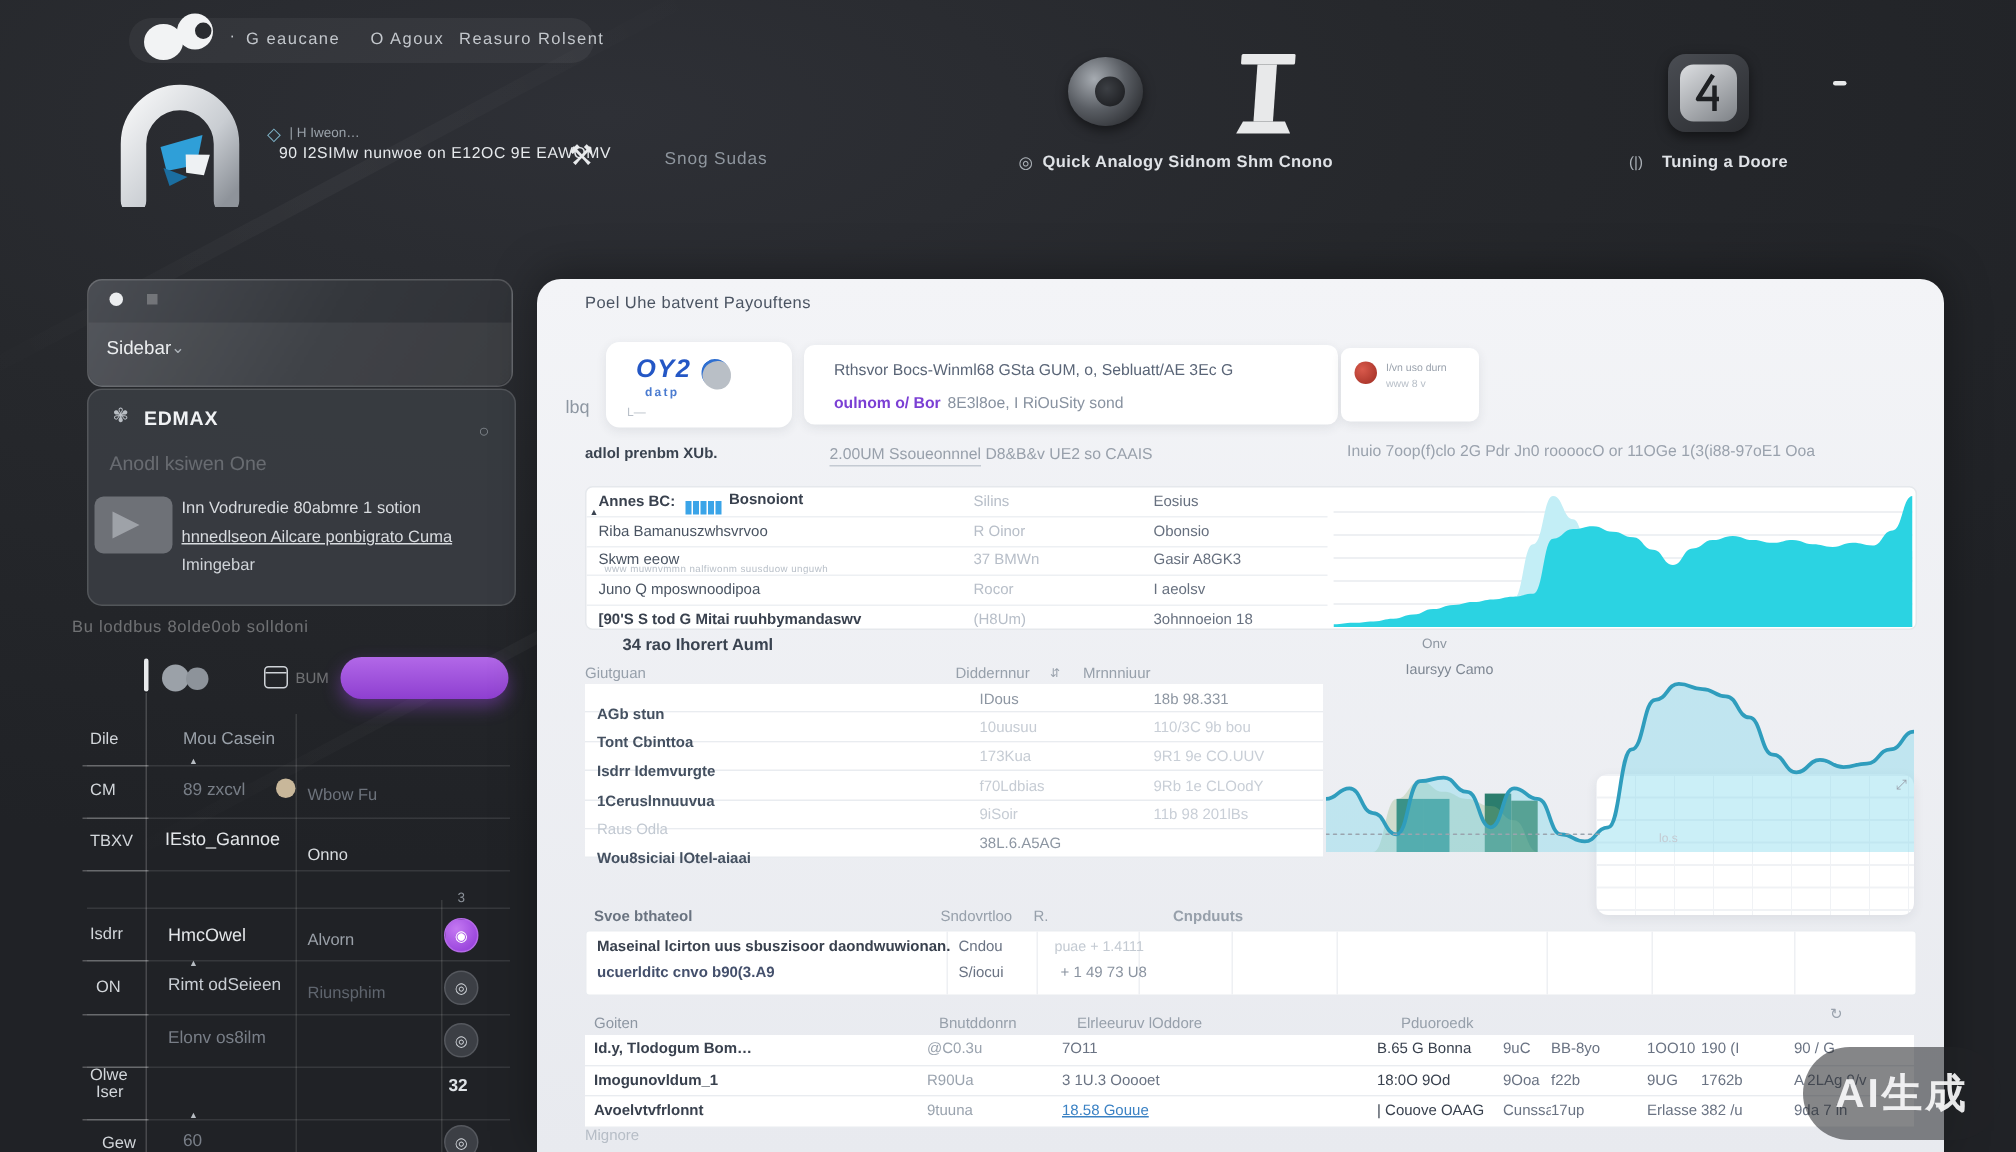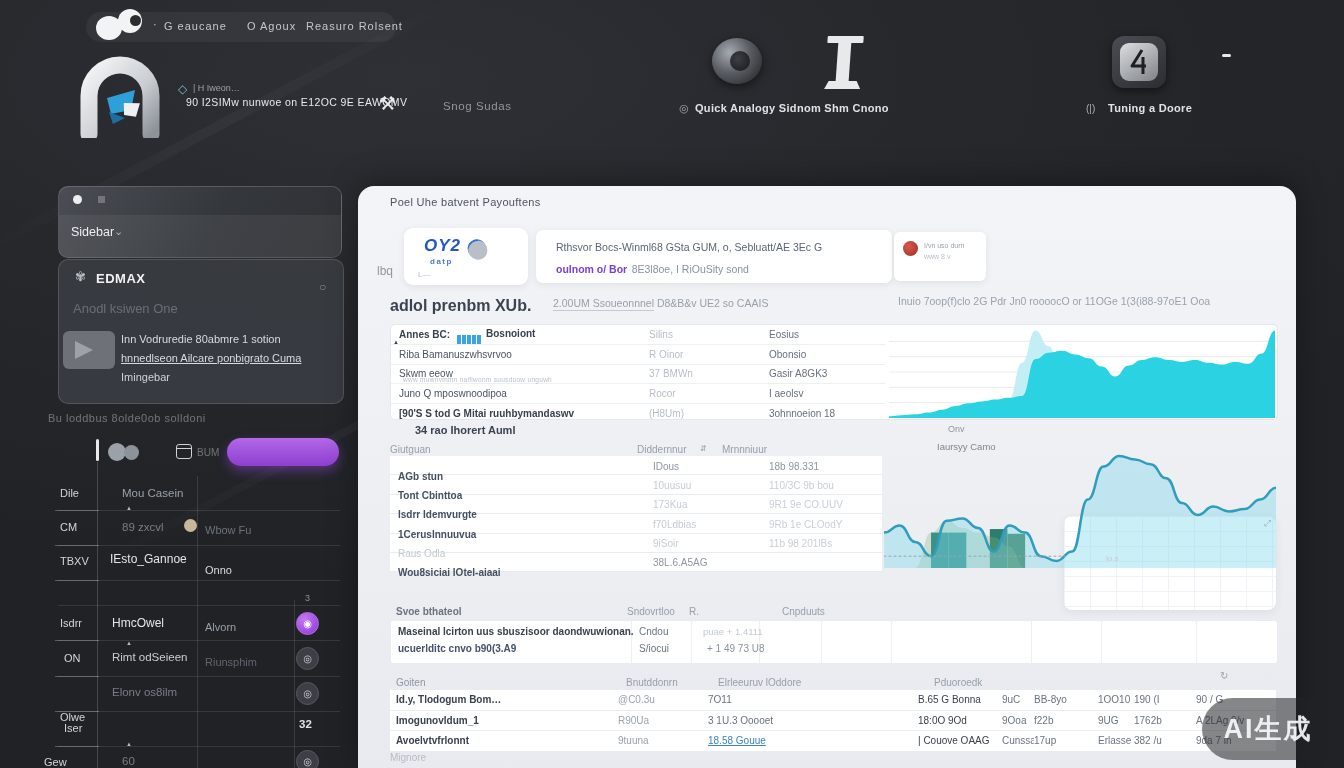--- a/index.html
+++ b/index.html
@@ -42,21 +42,21 @@
   .badge{width:21px;height:21px;border-radius:50%;background:#3c3f45;border:1px solid #55585e;color:#cfd3d8;font-size:10px;display:flex;align-items:center;justify-content:center;}
   .badge.purple{background:radial-gradient(circle at 35% 30%,#c479f2,#8d35d6);border-color:#b56ae8;color:#fff;}
   .caret{font-size:6px;color:#b7bcc2;}
   
   #main{background:linear-gradient(180deg,#f3f4f7,#e8eaef);border-radius:16px 16px 0 0;box-shadow:0 -4px 30px rgba(0,0,0,.35);}
   .mtitle{font-size:11px;color:#4b5462;letter-spacing:.3px;}
   .card{background:#fff;border-radius:9px;box-shadow:0 2px 7px rgba(40,50,70,0.09);}
   .c-l1{font-size:10.5px;color:#5a6577;}
   .c-l2{font-size:10.5px;color:#8892a0;}
   .c-acc{font-weight:bold;color:#7b3fd4;}
-  .subh-l{font-size:16px;font-weight:600;color:#3a4350;}
+  .subh-l{font-size:10px;font-weight:600;color:#3a4350;}
   .subh-c{font-size:10.5px;color:#98a0ab;}
   .subh-c .u{border-bottom:1px solid #c4cad2;padding-bottom:1px;}
   .subh-r{font-size:10.5px;color:#9aa2ad;}
   .wcard{background:#fff;border:1px solid #e5e8ec;border-radius:5px;}
   .trow{display:grid;align-items:center;}
   .tcell{white-space:nowrap;overflow:hidden;}
   
   .t1 .trow{grid-template-columns:250px 120px 116px;height:18.8px;border-top:1px solid #edf0f3;padding:0 8px;}
   .t1 .trow:first-child{border-top:none;}
   .t1 .tcell{font-size:10px;}
@@ -232,21 +232,21 @@
   <span class="abs rv2" style="left:205px;top:656px;color:#5f656e;">Riunsphim</span>
   <span class="abs badge" style="left:296px;top:647px;">◎</span>
 
   <span class="abs rlabel" style="left:60px;top:687px;margin-top:24px;">Olwe</span>
   <span class="abs rval dim" style="left:112px;top:686px;">Elonv os8ilm</span>
   <span class="abs badge" style="left:296px;top:682px;">◎</span>
 
   <span class="abs rlabel" style="left:64px;top:722px;">Iser</span>
   <span class="abs" style="left:299px;top:718px;font-size:11.5px;font-weight:bold;color:#dfe3e7;">32</span>
 
-  <span class="abs rlabel" style="left:44px;top:756px;">Gew</span>
+  <span class="abs rlabel" style="left:68px;top:756px;">Gew</span>
   <span class="abs rval dim" style="left:122px;top:755px;">60</span>
   <span class="abs badge" style="left:296px;top:750px;">◎</span>
 
   <div id="main" class="abs" style="left:358px;top:186px;width:938px;height:582px;"></div>
 
   <span class="abs mtitle" style="left:390px;top:196px;">Poel Uhe batvent Payouftens</span>
   <span class="abs" style="left:377px;top:264px;font-size:12px;color:#8e97a2;">lbq</span>
 
   <div class="abs card" style="left:404px;top:228px;width:124px;height:57px;">
     <span class="abs" style="left:20px;top:8px;font-size:17px;font-weight:bold;font-style:italic;color:#2457c5;letter-spacing:1px;">OY2</span>
@@ -372,21 +372,21 @@
         <path d="M0.0 82.6 C7.8 82.6 7.8 75.5 15.7 75.5 C23.5 75.5 23.5 92.0 31.4 92.0 C39.2 92.0 39.2 106.2 47.0 106.2 C54.9 106.2 54.9 70.8 62.7 70.8 C70.6 70.8 70.6 68.4 78.4 68.4 C86.2 68.4 86.2 77.9 94.1 77.9 C101.9 77.9 101.9 101.5 109.8 101.5 C117.6 101.5 117.6 75.5 125.4 75.5 C133.3 75.5 133.3 82.6 141.1 82.6 C149.0 82.6 149.0 106.2 156.8 106.2 C164.6 106.2 164.6 110.9 172.5 110.9 C180.3 110.9 180.3 101.5 188.2 101.5 C196.0 101.5 196.0 49.6 203.8 49.6 C211.7 49.6 211.7 16.5 219.5 16.5 C227.4 16.5 227.4 5.9 235.2 5.9 C243.0 5.9 243.0 9.4 250.9 9.4 C258.7 9.4 258.7 14.2 266.6 14.2 C274.4 14.2 274.4 28.3 282.2 28.3 C290.1 28.3 290.1 53.1 297.9 53.1 C305.8 53.1 305.8 64.9 313.6 64.9 C321.4 64.9 321.4 56.6 329.3 56.6 C337.1 56.6 337.1 61.4 345.0 61.4 C352.8 61.4 352.8 59.0 360.6 59.0 C368.5 59.0 368.5 49.6 376.3 49.6 C384.2 49.6 384.2 37.8 392.0 37.8 L392 118 L0 118 Z" fill="rgba(125,214,235,0.40)"></path>
         <path d="M0.0 82.6 C7.8 82.6 7.8 75.5 15.7 75.5 C23.5 75.5 23.5 92.0 31.4 92.0 C39.2 92.0 39.2 106.2 47.0 106.2 C54.9 106.2 54.9 70.8 62.7 70.8 C70.6 70.8 70.6 68.4 78.4 68.4 C86.2 68.4 86.2 77.9 94.1 77.9 C101.9 77.9 101.9 101.5 109.8 101.5 C117.6 101.5 117.6 75.5 125.4 75.5 C133.3 75.5 133.3 82.6 141.1 82.6 C149.0 82.6 149.0 106.2 156.8 106.2 C164.6 106.2 164.6 110.9 172.5 110.9 C180.3 110.9 180.3 101.5 188.2 101.5 C196.0 101.5 196.0 49.6 203.8 49.6 C211.7 49.6 211.7 16.5 219.5 16.5 C227.4 16.5 227.4 5.9 235.2 5.9 C243.0 5.9 243.0 9.4 250.9 9.4 C258.7 9.4 258.7 14.2 266.6 14.2 C274.4 14.2 274.4 28.3 282.2 28.3 C290.1 28.3 290.1 53.1 297.9 53.1 C305.8 53.1 305.8 64.9 313.6 64.9 C321.4 64.9 321.4 56.6 329.3 56.6 C337.1 56.6 337.1 61.4 345.0 61.4 C352.8 61.4 352.8 59.0 360.6 59.0 C368.5 59.0 368.5 49.6 376.3 49.6 C384.2 49.6 384.2 37.8 392.0 37.8" fill="none" stroke="#2f9dbd" stroke-width="2.5" stroke-linecap="round"></path>
         <path d="M0 106.2 H184.23999999999998" fill="none" stroke="#9aa4ae" stroke-width="1" stroke-linecap="round" stroke-dasharray="2 3"></path>
       </svg></div>
   <span class="abs" style="left:1106px;top:554px;font-size:8px;color:#c3cad2;z-index:3;">lo.s</span>
   <span class="abs" style="left:1264px;top:518px;font-size:9px;color:#9aa2ad;z-index:3;">⤢</span>
 
   <span class="abs thead" style="left:396px;top:606px;font-weight:600;color:#6a7380;">Svoe bthateol</span>
   <span class="abs thead" style="left:627px;top:606px;">Sndovrtloo</span>
   <span class="abs thead" style="left:689px;top:606px;">R.</span>
-  <span class="abs thead" style="left:782px;top:606px;">Cnpduuts</span>
+  <span class="abs thead" style="left:782px;top:606px;font-weight:bold;">Cnpduuts</span>
   <div class="abs s3row" style="left:390px;top:620px;width:886px;height:42px;">
     <div class="s3div" style="left:240px;"></div>
       <div class="s3div" style="left:300px;"></div>
     <div class="s3div" style="left:368px;"></div>
       <div class="s3div" style="left:430px;"></div>
     <div class="s3div" style="left:500px;"></div>
       <div class="s3div" style="left:640px;"></div>
     <div class="s3div" style="left:710px;"></div>
       <div class="s3div" style="left:805px;"></div>
     <span class="abs" style="left:7px;top:5px;font-size:10px;font-weight:600;color:#39414e;">Maseinal lcirton uus sbuszisoor daondwuwionan.</span>

